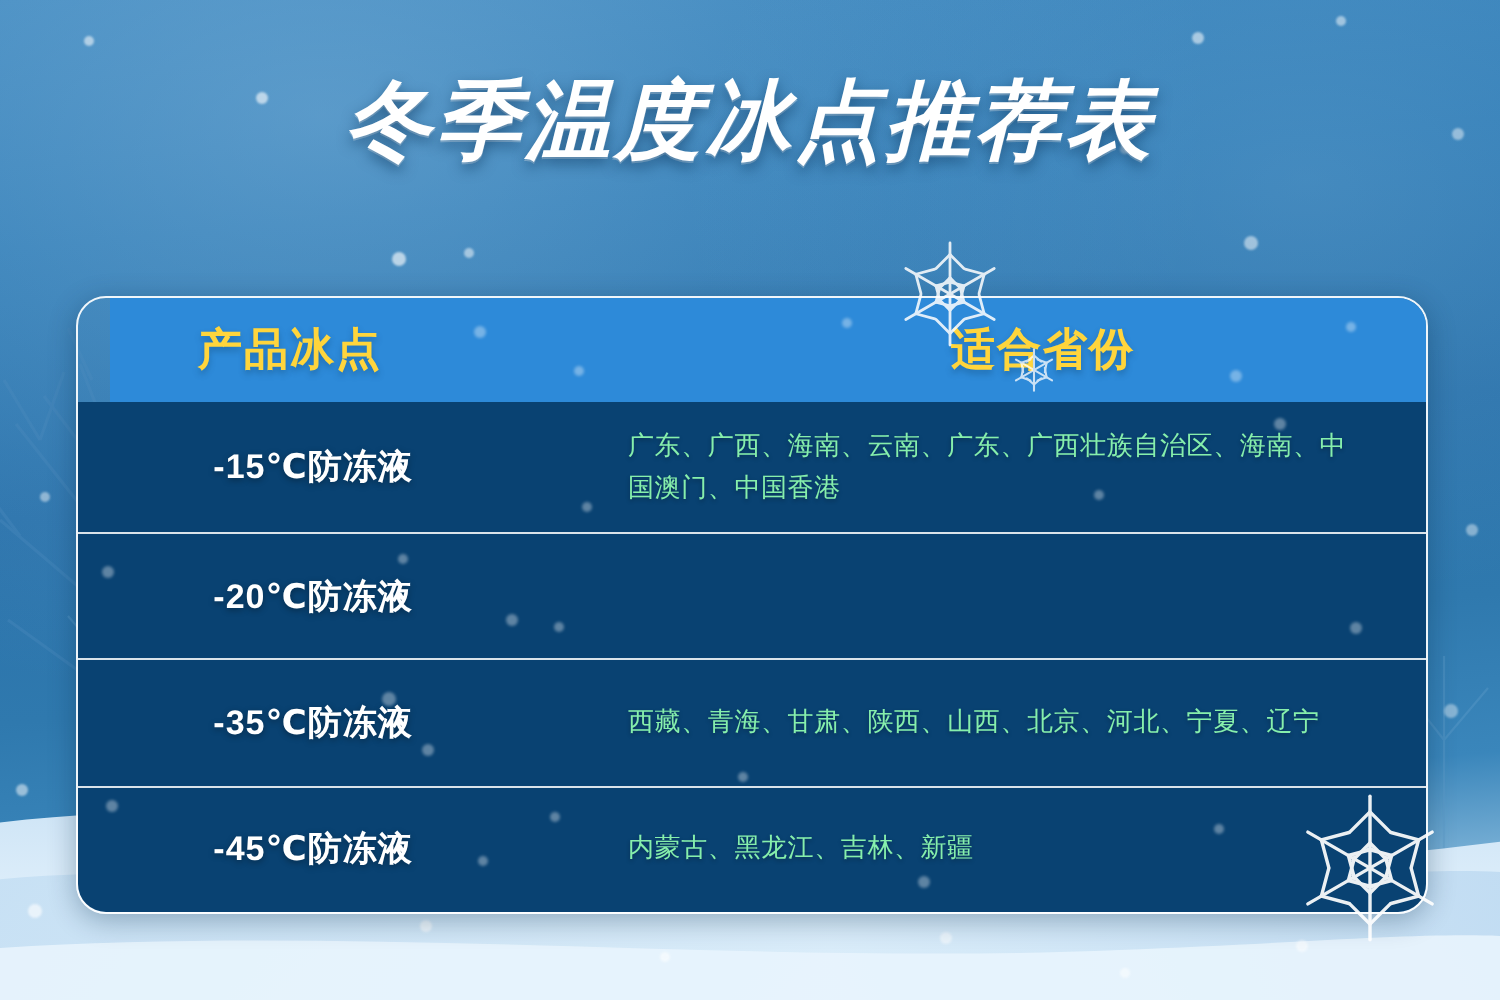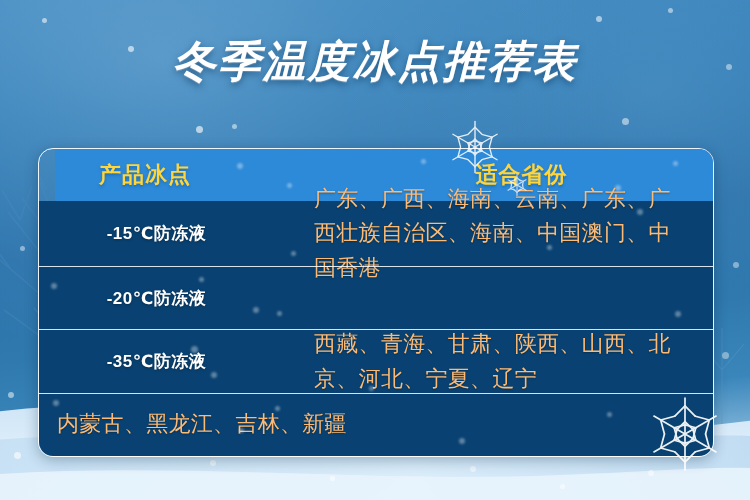--- a/index.html
+++ b/index.html
@@ -150,22 +150,22 @@
     font-size: 17px;
     font-weight: bold;
     letter-spacing: .5px;
     text-shadow: 0 1px 3px rgba(0,0,0,0.35);
   }
   .cell-list {
     flex: 1;
     box-sizing: border-box;
     padding-left: 18px;
     padding-right: 33px;
-    color: #fdba74;
-    font-size: 22px;
+    color: #86efac;
+    font-size: 13px;
     line-height: 1.55;
     letter-spacing: .3px;
     text-shadow: 0 1px 2px rgba(0,0,0,0.3);
   }
 
   
   .row-dot {
     position: absolute;
     border-radius: 50%;
     background: rgba(255,255,255,0.35);
@@ -293,20 +293,21 @@
 
       <div class="tr tr-h3">
         <div class="cell-name">-35℃防冻液</div>
         <div class="cell-list">西藏、青海、甘肃、陕西、山西、北京、河北、宁夏、辽宁</div>
         <div class="row-dot" style="left:152px; top:16px; width:7px; height:7px;"></div>
         <div class="row-dot" style="left:172px; top:42px; width:6px; height:6px;"></div>
         <div class="row-dot" style="left:330px; top:56px; width:5px; height:5px;"></div>
       </div>
 
       <div class="tr tr-h4">
+        <div class="cell-name">-45℃防冻液</div>
         <div class="cell-list">内蒙古、黑龙江、吉林、新疆</div>
         <div class="row-dot" style="left:14px;  top:6px;  width:6px; height:6px;"></div>
         <div class="row-dot" style="left:200px; top:34px; width:5px; height:5px;"></div>
         <div class="row-dot" style="left:236px; top:12px; width:5px; height:5px;"></div>
         <div class="row-dot" style="left:420px; top:44px; width:6px; height:6px;"></div>
         <div class="row-dot" style="left:568px; top:18px; width:5px; height:5px;"></div>
       </div>
 
     </div>
   </div>

